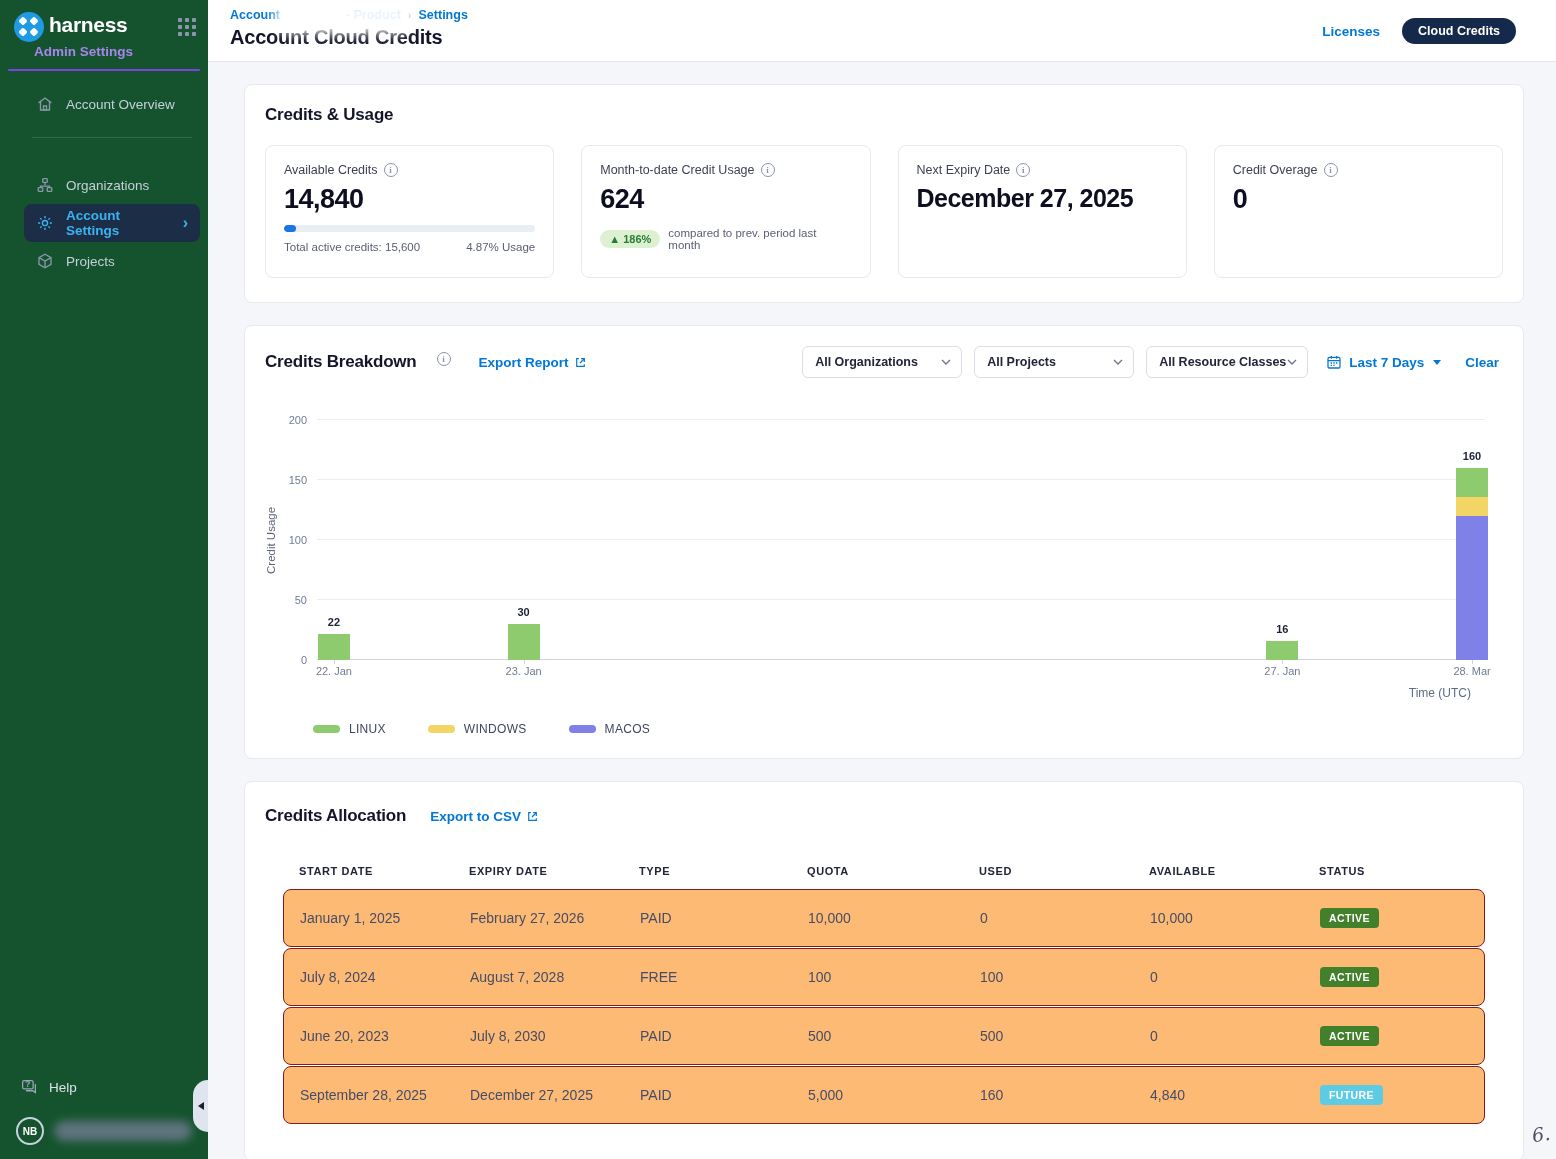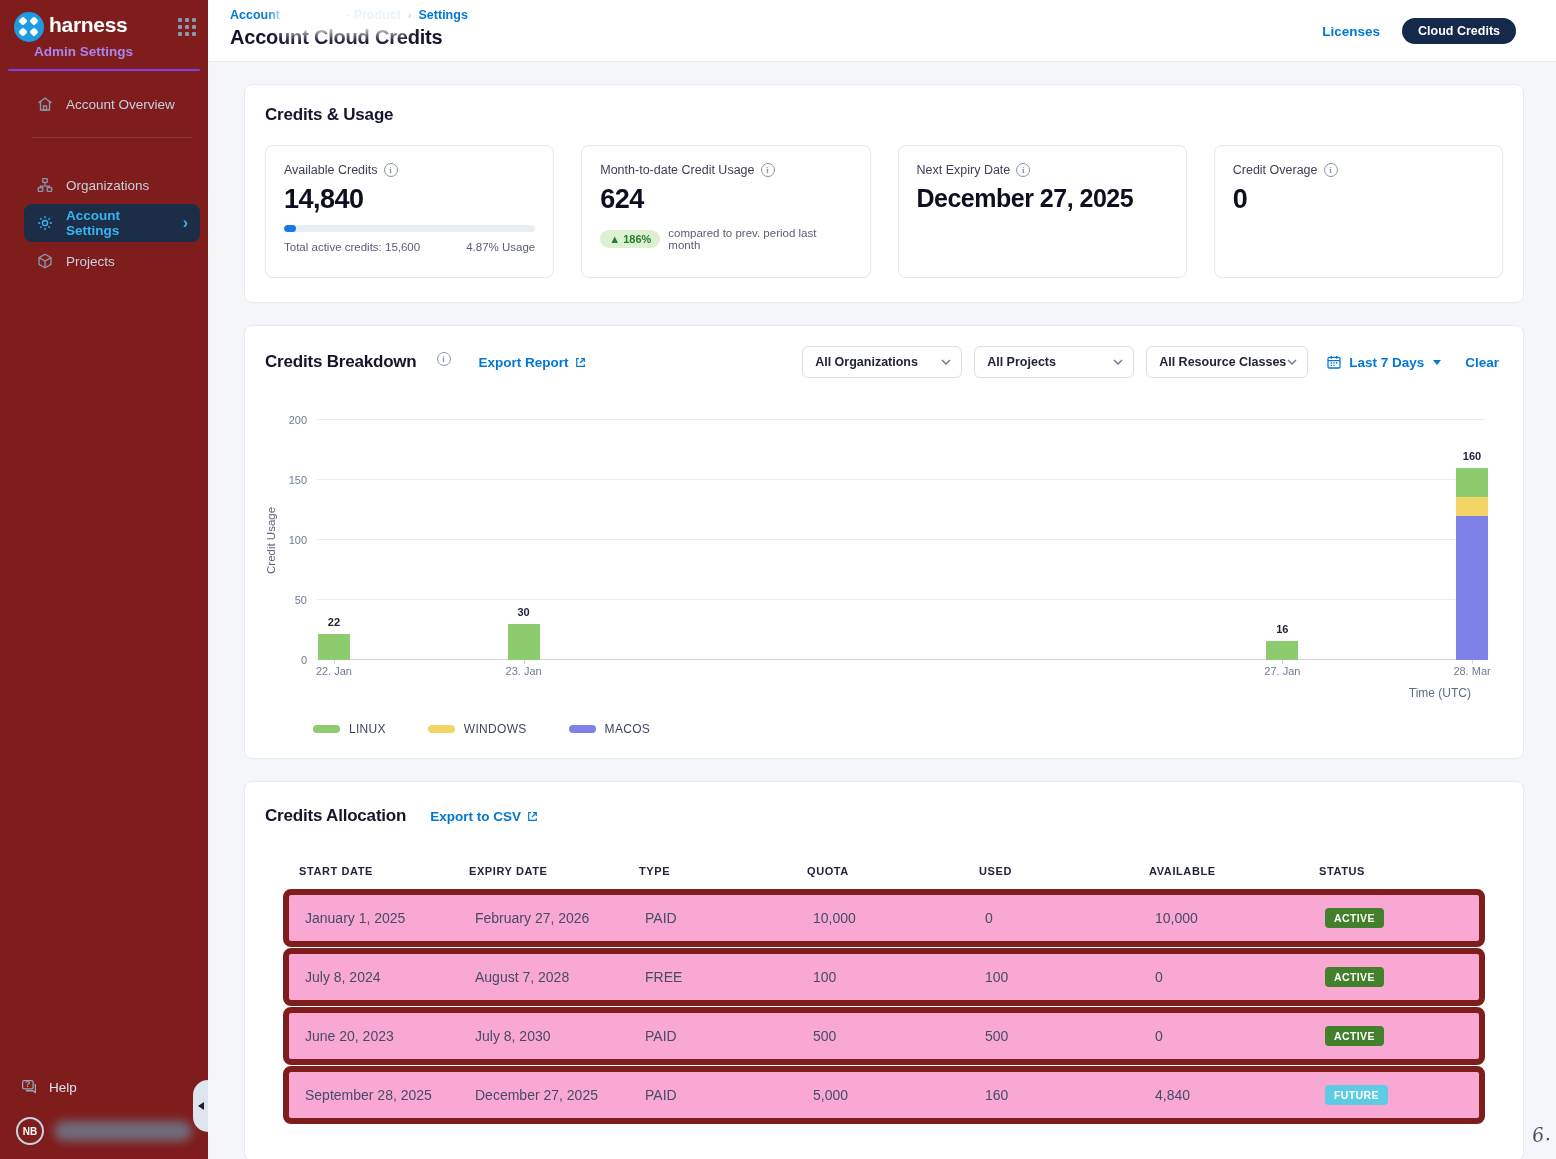--- a/index.html
+++ b/index.html
@@ -1,20 +1,20 @@
 <!DOCTYPE html>
 <html><head>
 <meta charset="utf-8">
 <style>
   * { margin:0; padding:0; box-sizing:border-box; }
   html,body { width:1556px; height:1159px; overflow:hidden; }
   body { font-family:"Liberation Sans","DejaVu Sans",sans-serif; background:#f5f6fa; position:relative; color:#1c1e2e; }
 
   
-  .sidebar { position:absolute; left:0; top:0; width:208px; height:1159px; background:#7f1d1d; z-index:20; display:flex; flex-direction:column; }
+  .sidebar { position:absolute; left:0; top:0; width:208px; height:1159px; background:#14532d; z-index:20; display:flex; flex-direction:column; }
   .logo-row { display:flex; align-items:flex-start; padding:10px 12px 0 14px; }
   .logo-mark { width:30px; height:30px; border-radius:50%; background:#1e9be4; display:grid; grid-template-columns:9px 9px; grid-template-rows:9px 9px; gap:2px; place-content:center; flex:none; margin-top:2px; }
   .logo-mark i { width:8px; height:8px; background:#fff; border-radius:2px; transform:rotate(45deg) scale(.82); }
   .brand-text { color:#fff; font-size:21px; font-weight:700; letter-spacing:-.3px; margin-left:5px; line-height:30px; }
   .grid-icon { margin-left:auto; margin-top:8px; display:grid; grid-template-columns:repeat(3,4px); gap:3px; cursor:pointer; }
   .grid-icon i { width:4px; height:4px; background:#8d97ac; border-radius:1px; }
   .subtitle { color:#a884ec; font-size:13.5px; font-weight:700; padding:2px 0 0 34px; }
   .purple-line { height:2px; background:#7d41e8; margin:10px 8px 0 8px; border-radius:1px; }
   .nav { padding:14px 8px 0 24px; }
   .nav-item { display:flex; align-items:center; gap:12px; height:38px; padding:0 12px; border-radius:8px; color:#c6cfdd; font-size:13.5px; cursor:pointer; }
@@ -97,21 +97,21 @@
   .legend-item { display:flex; align-items:center; gap:9px; cursor:pointer; }
   .legend-swatch { width:27px; height:8px; border-radius:4px; }
   .legend-label { font-size:12px; color:#3e4560; letter-spacing:.3px; }
 
   
   .card-alloc { padding:24px 24px 24px 20px; height:380px; overflow:hidden; }
   .alloc-header { display:flex; align-items:center; gap:24px; }
   .alloc-table { margin:28px 14px 0 18px; }
   .t-grid { display:grid; grid-template-columns:170px 170px 168px 172px 170px 170px 1fr; align-items:center; padding-left:16px; }
   .t-head { height:34px; font-size:11px; font-weight:700; color:#22243a; letter-spacing:.6px; }
-  .t-row { height:58px; background:#f9a8d4; border:6px solid #7f1d1d; border-radius:8px; margin-top:1px; font-size:14px; color:#474c66; }
+  .t-row { height:58px; background:#fdba74; border:1px solid #7f1d1d; border-radius:8px; margin-top:1px; font-size:14px; color:#474c66; }
   .status-badge { display:inline-block; color:#fff; font-size:10.5px; font-weight:700; letter-spacing:.4px; border-radius:4px; padding:4px 9px; }
 
   .stray-mark { position:absolute; right:6px; bottom:14px; font-family:"DejaVu Serif",serif; font-style:italic; font-size:19px; color:#4a4f63; transform:rotate(-8deg); }
 </style>
 </head>
 <body>
 
 <aside class="sidebar">
   <div class="logo-row">
     <div class="logo-mark">

